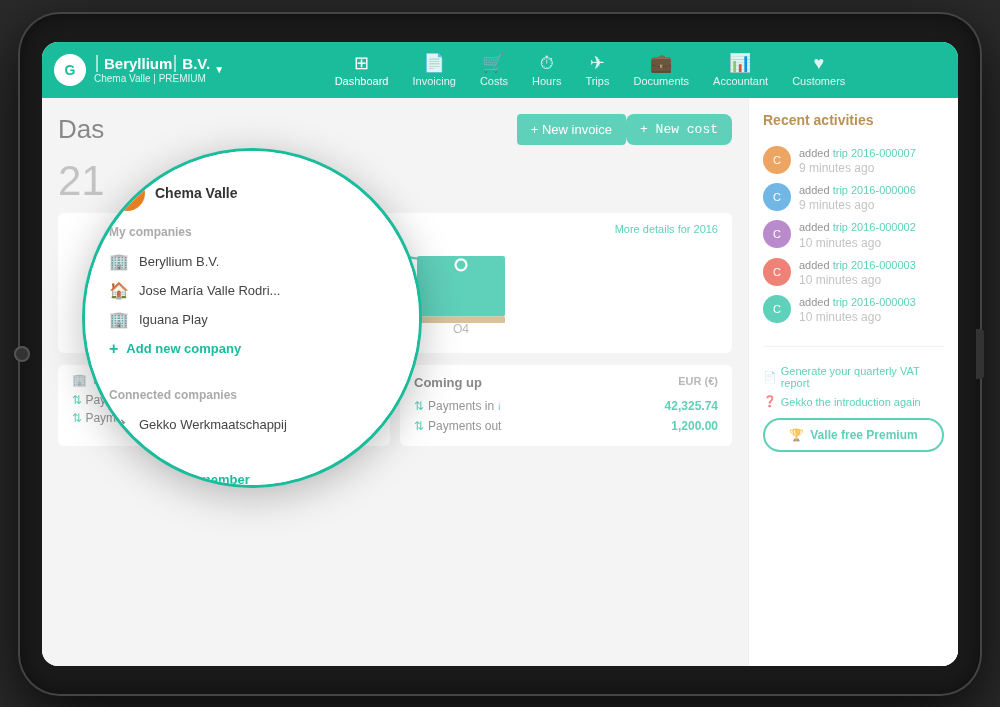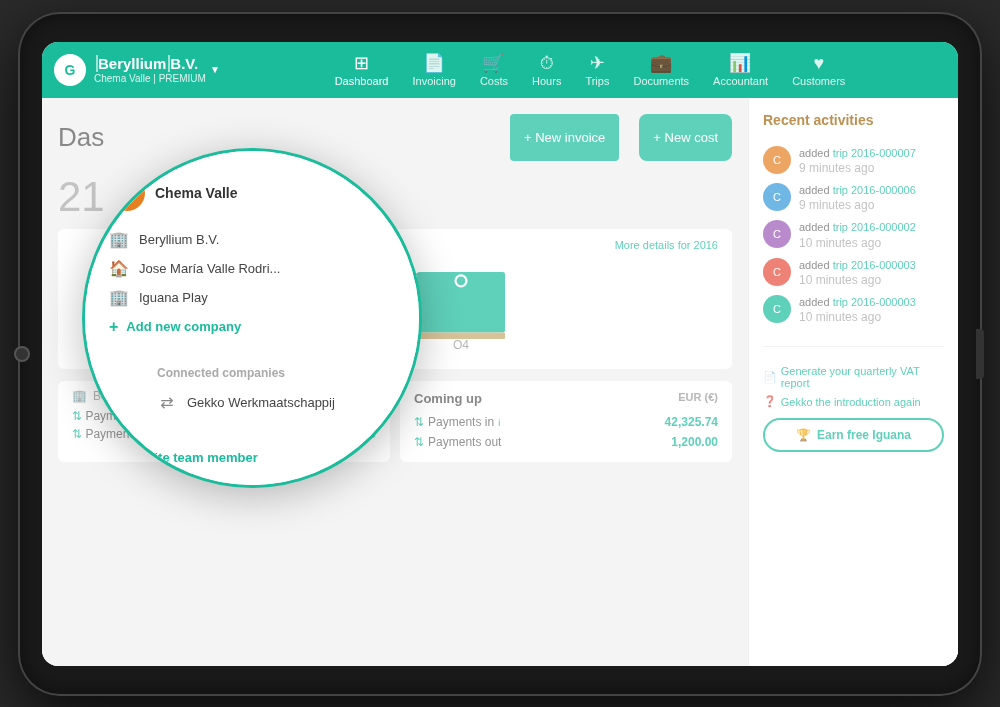--- a/index.html
+++ b/index.html
@@ -85,20 +85,21 @@
     .logo-text {
       color: white;
     }
     .logo-text .company-name {
       font-size: 15px;
       font-weight: 700;
       line-height: 1.2;
     }
     .logo-text .company-name span {
       border-left: 2px solid rgba(255,255,255,0.6);
+      padding-left: 6px;
       margin-left: 2px;
     }
     .logo-text .subtitle {
       font-size: 10px;
       color: rgba(255,255,255,0.85);
     }
     .dropdown-arrow {
       color: white;
       font-size: 10px;
       margin-left: 4px;
@@ -142,45 +143,46 @@
       justify-content: space-between;
       margin-bottom: 12px;
     }
     .dash-title {
       font-size: 26px;
       font-weight: 300;
       color: #555;
     }
     .dash-buttons {
       display: flex;
-      gap: 20px;
+      gap: 0;
     }
     .btn-invoice {
       background: #1abc9c;
       color: white;
       border: none;
       padding: 8px 14px;
       border-radius: 4px;
       font-size: 13px;
       cursor: pointer;
       display: flex;
       align-items: center;
       gap: 4px;
     }
     .btn-cost {
       background: #1abc9c;
       color: white;
       border: none;
-      padding: 16px 14px;
+      padding: 8px 14px;
       border-radius: 8px;
       font-size: 13px;
       cursor: pointer;
       display: flex;
       align-items: center;
       gap: 4px;
+      font-family: Liberation Mono, monospace;
     }
 
     
     .chart-section {
       background: white;
       border-radius: 6px;
       padding: 10px 14px;
       margin-bottom: 12px;
       position: relative;
       height: 140px;
@@ -407,26 +409,24 @@
       align-items: center;
       gap: 8px;
       padding: 6px 0;
       cursor: pointer;
       color: #1abc9c;
       font-size: 13px;
       font-weight: 600;
     }
     .connected-section {
       margin-top: 8px;
-      margin-left: 48px;
     }
     .invite-row {
       display: flex;
       align-items: center;
-      gap: 8px;
       padding: 8px 0;
       cursor: pointer;
       color: #1abc9c;
       font-size: 13px;
       font-weight: 600;
       margin-top: 8px;
     }
     .divider {
       height: 1px;
       background: #eee;
@@ -651,36 +651,37 @@
             <span>Generate your quarterly VAT report</span>
           </span>
           <span class="sidebar-link">
             <span>❓</span>
             <span>Gekko the introduction again</span>
           </span>
         </div>
 
         <button class="earn-btn">
           <span>🏆</span>
-          <span>Earn free Iguana</span>
+          <span>Valle free Premium</span>
         </button>
       </div>
 
       <div class="dropdown-overlay">
 
         <div class="backdrop"></div>
 
         <div class="circle-zoom">
           <div class="dropdown-menu">
 
             <div class="user-row-circle">
               <div class="user-avatar-circle av1">C</div>
               <span class="user-name-circle">Chema Valle</span>
             </div>
 
+            <div class="section-label">My companies</div>
 
             <div class="company-item">
               <span class="company-icon">🏢</span>
               <span>Beryllium B.V.</span>
             </div>
             <div class="company-item">
               <span class="company-icon">🏠</span>
               <span>Jose María Valle Rodri...</span>
             </div>
             <div class="company-item">

